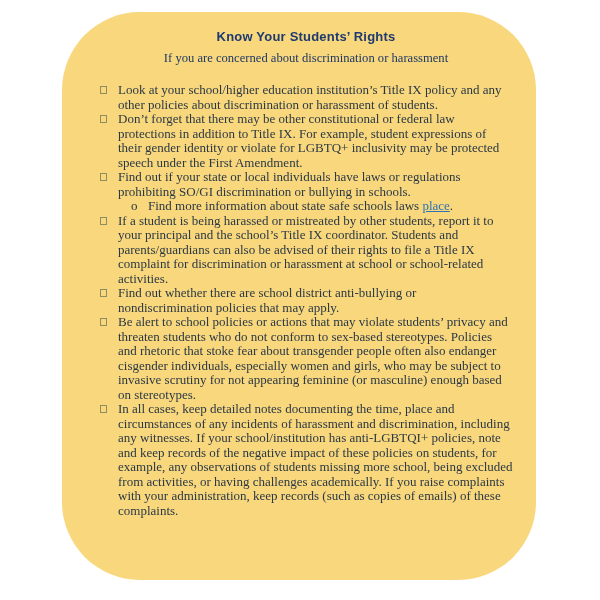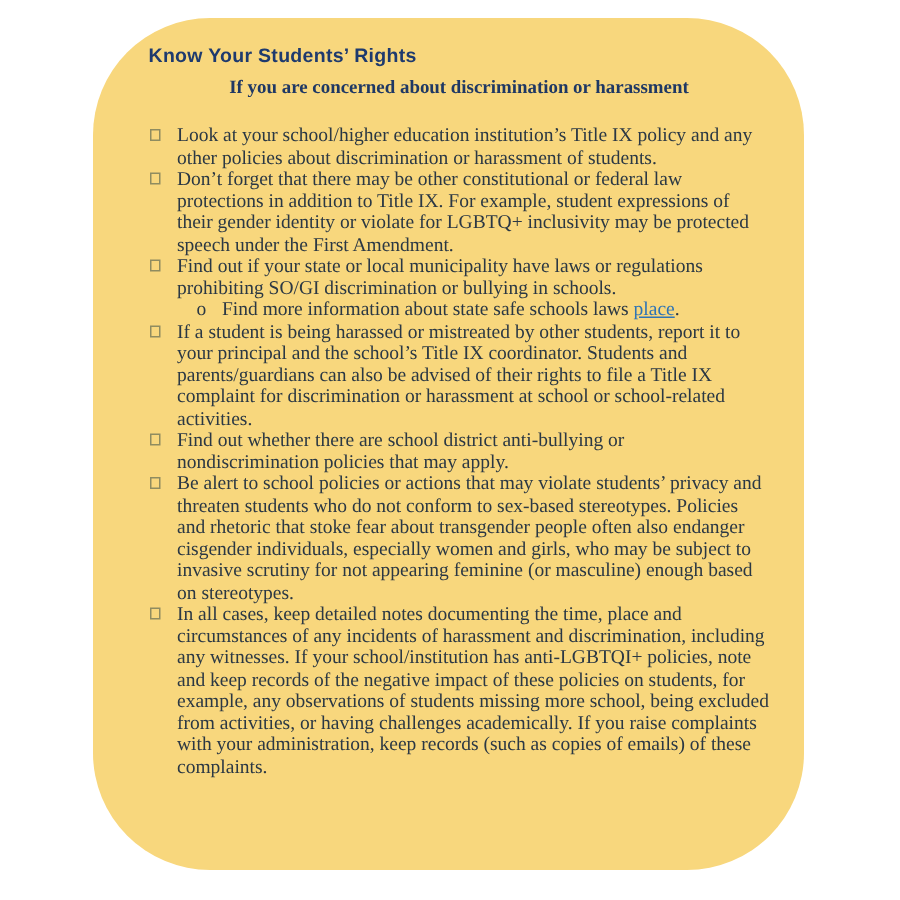--- a/index.html
+++ b/index.html
@@ -25,26 +25,26 @@
     width:474px; height:568px;
     background:var(--card-bg);
     border-radius:78px;
     padding:17px 23px 0 37px;
   }
   .title{
     font-family:"Liberation Sans", sans-serif;
     font-weight:bold;
     font-size:13px;
     color:var(--title-color);
-    text-align:left;
+    text-align:center;
     letter-spacing:0.2px;
   }
   .subtitle{
     font-family:"Liberation Serif", serif;
-    font-weight:bold;
+    font-weight:normal;
     font-size:12.6px;
     line-height:15px;
     color:var(--subtitle-color);
     text-align:center;
     margin-top:7px;
   }
   .checklist{
     list-style:none;
     margin-top:17px;
     color:var(--body-color);
@@ -81,19 +81,19 @@
 <body>
 
 <div class="card">
   <div class="title">Know Your Students’ Rights</div>
   <div class="subtitle">
     <span>If you are concerned about discrimination or harassment</span><br>
   </div>
   <ul class="checklist" id="checklist">
       <li class="item"><span class="cbx"></span><span>Look at your school/higher education institution’s Title IX policy and any other policies about discrimination or harassment of students.</span></li>
       <li class="item"><span class="cbx"></span><span>Don’t forget that there may be other constitutional or federal law protections in addition to Title IX. For example, student expressions of their gender identity or violate for LGBTQ+ inclusivity may be protected speech under the First Amendment.</span></li>
-      <li class="item"><span class="cbx"></span><span>Find out if your state or local municipality have laws or regulations prohibiting SO/GI discrimination or bullying in schools.</span><div class="sub-item"><span class="sub-marker">o</span><span>Find more information about state safe schools laws </span><a class="link">place</a><span>.</span></div></li>
+      <li class="item"><span class="cbx"></span><span>Find out if your state or local individuals have laws or regulations prohibiting SO/GI discrimination or bullying in schools.</span><div class="sub-item"><span class="sub-marker">o</span><span>Find more information about state safe schools laws </span><a class="link">place</a><span>.</span></div></li>
       <li class="item"><span class="cbx"></span><span>If a student is being harassed or mistreated by other students, report it to your principal and the school’s Title IX coordinator. Students and parents/guardians can also be advised of their rights to file a Title IX complaint for discrimination or harassment at school or school-related activities.</span></li>
       <li class="item"><span class="cbx"></span><span>Find out whether there are school district anti-bullying or nondiscrimination policies that may apply.</span></li>
       <li class="item"><span class="cbx"></span><span>Be alert to school policies or actions that may violate students’ privacy and threaten students who do not conform to sex-based stereotypes. Policies and rhetoric that stoke fear about transgender people often also endanger cisgender individuals, especially women and girls, who may be subject to invasive scrutiny for not appearing feminine (or masculine) enough based on stereotypes.</span></li>
       <li class="item"><span class="cbx"></span><span>In all cases, keep detailed notes documenting the time, place and circumstances of any incidents of harassment and discrimination, including any witnesses. If your school/institution has anti-LGBTQI+ policies, note and keep records of the negative impact of these policies on students, for example, any observations of students missing more school, being excluded from activities, or having challenges academically. If you raise complaints with your administration, keep records (such as copies of emails) of these complaints.</span></li>
     </ul>
 </div>
 
 </body></html>

